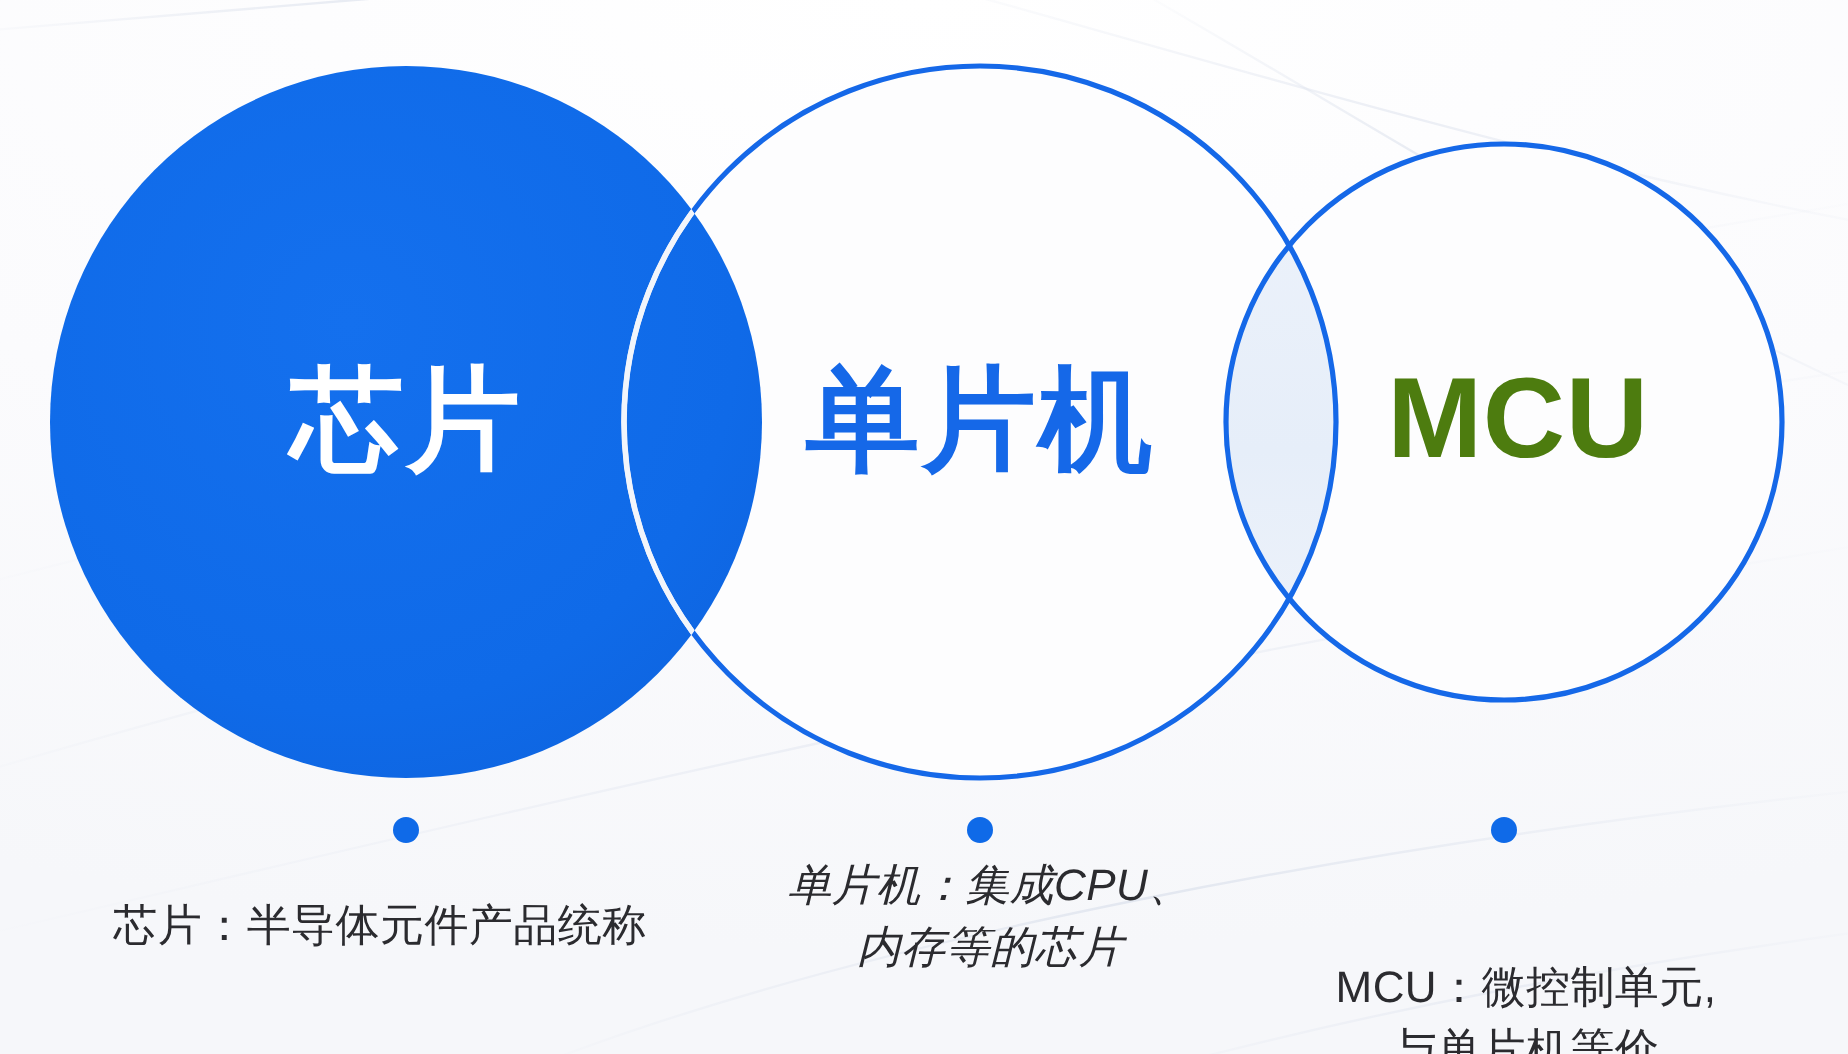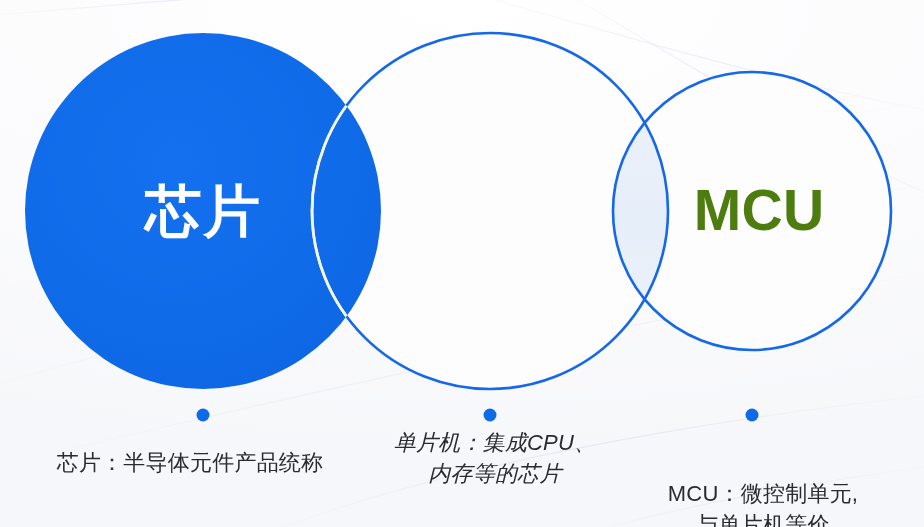--- a/index.html
+++ b/index.html
@@ -166,20 +166,21 @@
     <clipPath id="clipc1">
         <circle cx="203" cy="211" r="178"></circle>
       </clipPath>
     <g clip-path="url(#clipc1)">
       <circle cx="490" cy="211" r="178" fill="none" stroke="#F2F5FB" stroke-width="2.8"></circle>
     </g>
   </svg>
 
   <div class="clabel" id="label-chip">芯片</div>
 
+  <div class="clabel" id="label-mcu-cn">单片机</div>
 
   <div class="clabel" id="label-mcu-en">MCU</div>
 
   <div class="dot" id="dot-1"></div>
   <div class="dot" id="dot-2"></div>
   <div class="dot" id="dot-3"></div>
 
   <div class="caption" id="cap-1">芯片：半导体元件产品统称</div>
 
   <div class="caption" id="cap-2">单片机：集成CPU、

